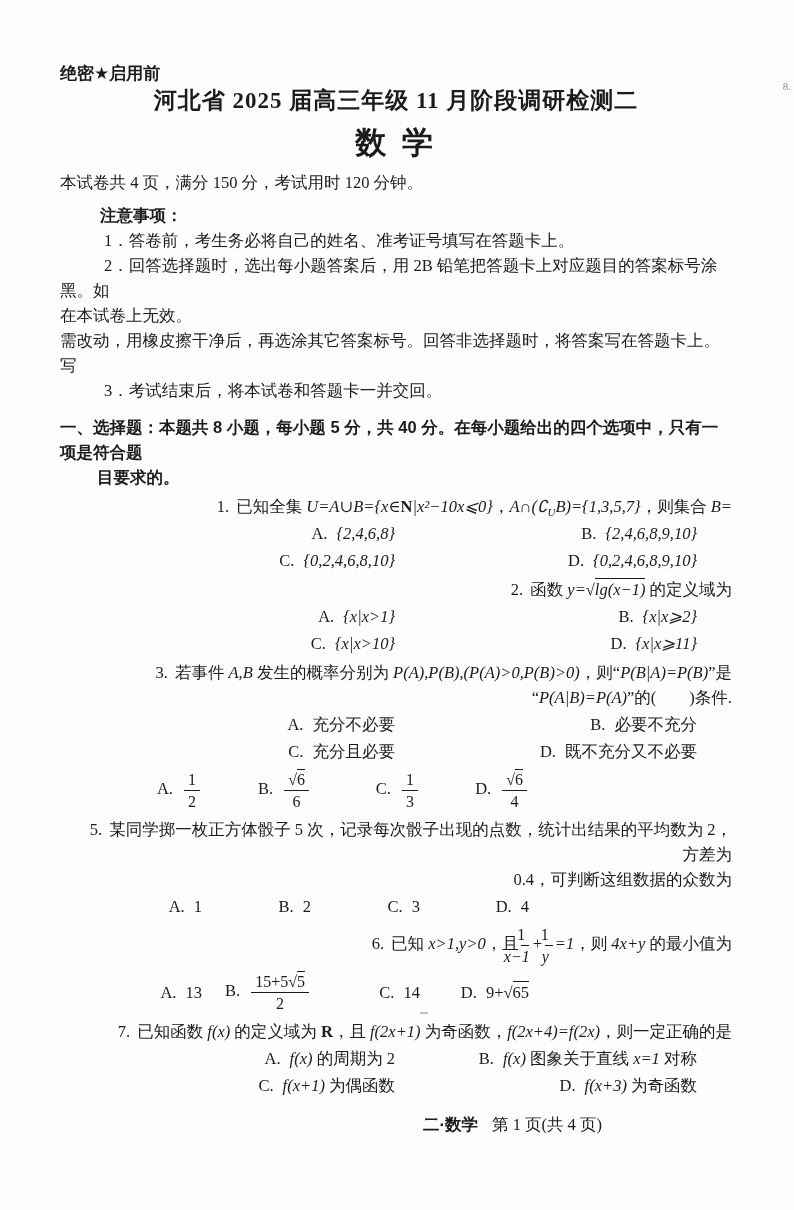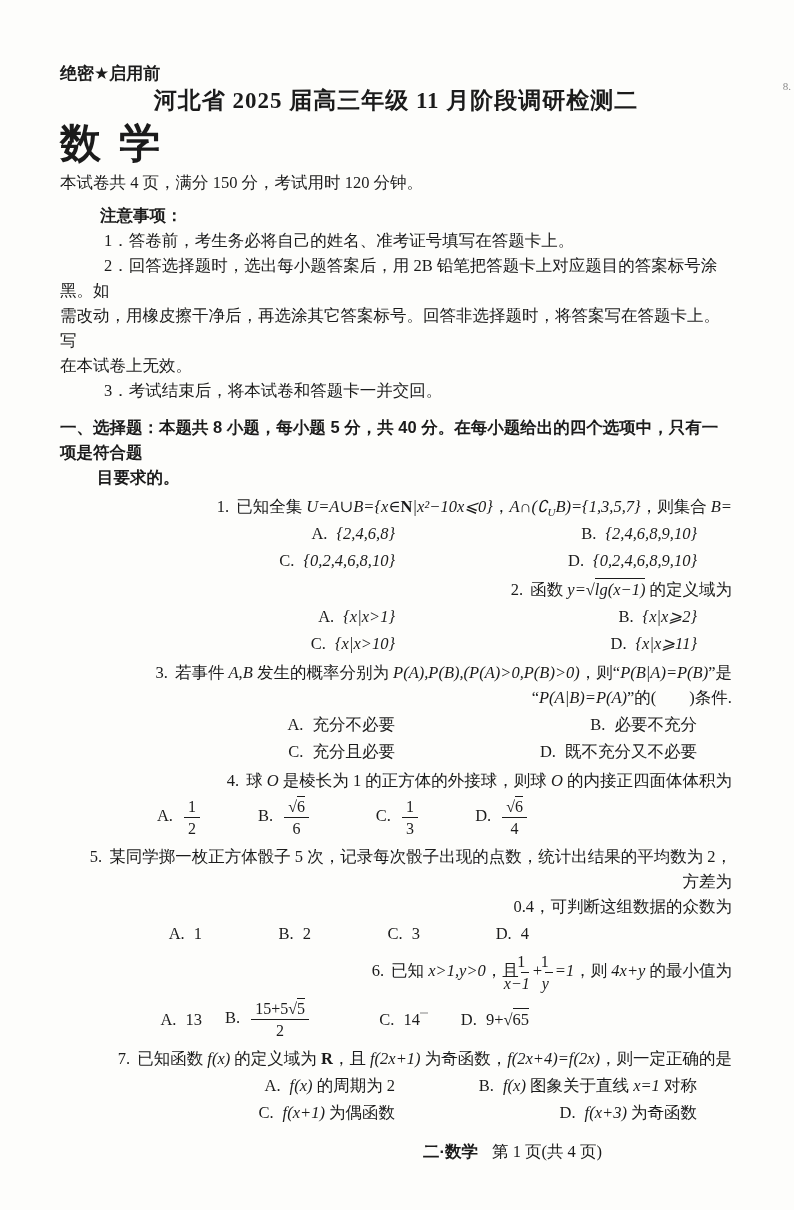--- a/index.html
+++ b/index.html
@@ -8,21 +8,21 @@
     background:#fdfdfb; color:#1b1b1b;
     font-family:"Liberation Serif","DejaVu Serif",serif;
   }
   .content { padding:64px 62px 0 60px; font-size:16.5px; line-height:25px; }
 
   .secrecy {
     font-family:"Liberation Sans","DejaVu Sans",sans-serif;
     font-weight:bold; font-size:17px; line-height:20px;
   }
   .title { text-align:center; font-size:23px; font-weight:bold; letter-spacing:1px; margin-top:2px; line-height:30px; }
-  .subject { font-size:41px; font-weight:bold; letter-spacing:4px; margin-top:8px; line-height:38px; }
+  .subject { text-align:center; font-size:31px; font-weight:bold; letter-spacing:4px; margin-top:8px; line-height:38px; }
   .exam-info { margin-top:8px; }
 
   .notice { margin-top:8px; }
   .notice-heading { padding-left:40px; font-weight:bold; font-family:"Liberation Sans","DejaVu Sans",sans-serif; font-size:16.5px; }
   .n-line { margin:0; }
   .ind { text-indent:44px; }
 
   .sec-heading {
     margin-top:12px; font-weight:bold;
     font-family:"Liberation Sans","DejaVu Sans",sans-serif; font-size:16.5px;
@@ -69,22 +69,22 @@
     <div class="secrecy">绝密★启用前</div>
 
     <div class="title">河北省 2025 届高三年级 11 月阶段调研检测二</div>
     <div class="subject">数 学</div>
     <div class="exam-info">本试卷共 4 页，满分 150 分，考试用时 120 分钟。</div>
 
     <div class="notice">
       <div class="notice-heading">注意事项：</div>
       <p class="n-line ind">1．答卷前，考生务必将自己的姓名、准考证号填写在答题卡上。</p>
       <p class="n-line ind">2．回答选择题时，选出每小题答案后，用 2B 铅笔把答题卡上对应题目的答案标号涂黑。如</p>
+      <p class="n-line">在本试卷上无效。</p>
       <p class="n-line">需改动，用橡皮擦干净后，再选涂其它答案标号。回答非选择题时，将答案写在答题卡上。写</p>
-      <p class="n-line">在本试卷上无效。</p>
       <p class="n-line ind">3．考试结束后，将本试卷和答题卡一并交回。</p>
     </div>
 
     <div class="sec-heading">
       <div>一、选择题：本题共 8 小题，每小题 5 分，共 40 分。在每小题给出的四个选项中，只有一项是符合题</div>
       <div class="sec-l2">目要求的。</div>
     </div>
 
     <div class="q">
       <div class="stem"><span class="qnum">1.</span><span><span>已知全集 </span><span class="mi">U=A∪B={x∈</span><span class="mb">N</span><span class="mi">|x²−10x⩽0}</span><span>，</span><span class="mi">A∩(∁</span><sub class="mi">U</sub><span class="mi">B)={1,3,5,7}</span><span>，则集合 </span><span class="mi">B=</span></span></div>
@@ -117,21 +117,20 @@
         <span class="opt"><span class="olabel">A.</span><span><span>充分不必要</span></span></span>
         <span class="opt"><span class="olabel">B.</span><span><span>必要不充分</span></span></span>
       </div>
       <div class="orow cols2">
         <span class="opt"><span class="olabel">C.</span><span><span>充分且必要</span></span></span>
         <span class="opt"><span class="olabel">D.</span><span><span>既不充分又不必要</span></span></span>
       </div>
     </div>
 
     <div class="q">
-      <div class="stem"><span class="qnum">4.</span><span><span>球 </span><span class="mi">O</span><span> 是棱长为 1 的正方体的外接球，则球 </span><span class="mi">O</span><span> 的内接正四面体体积为</span></span></div>
       <div class="orow cols4 frow">
         <span class="opt"><span class="olabel">A.</span><span class="frac">
               <span class="fnum"><span>1</span></span>
               <span class="fden"><span>2</span></span>
             </span></span>
         <span class="opt"><span class="olabel">B.</span><span class="frac">
               <span class="fnum"><span>√</span><span class="vinc">6</span></span>
               <span class="fden"><span>6</span></span>
             </span></span>
         <span class="opt"><span class="olabel">C.</span><span class="frac">

